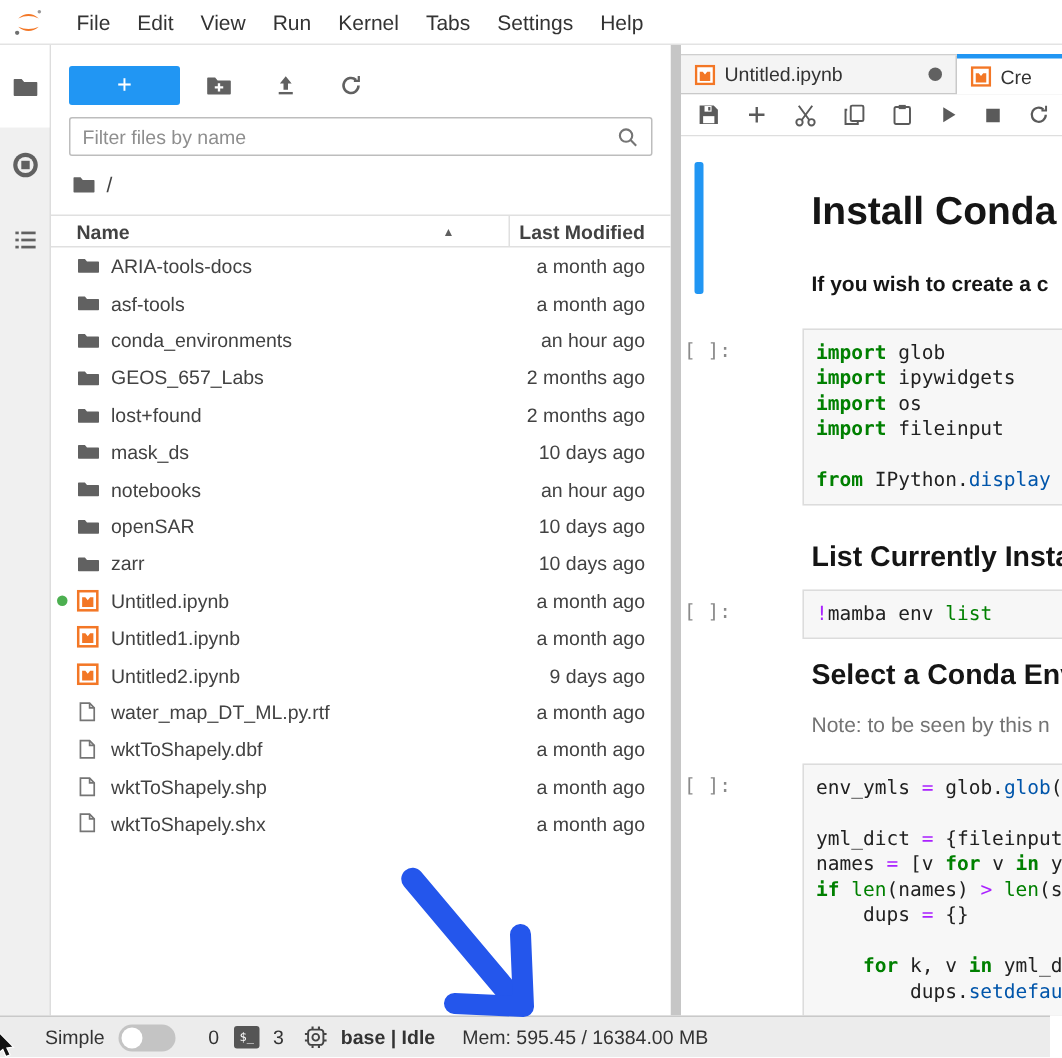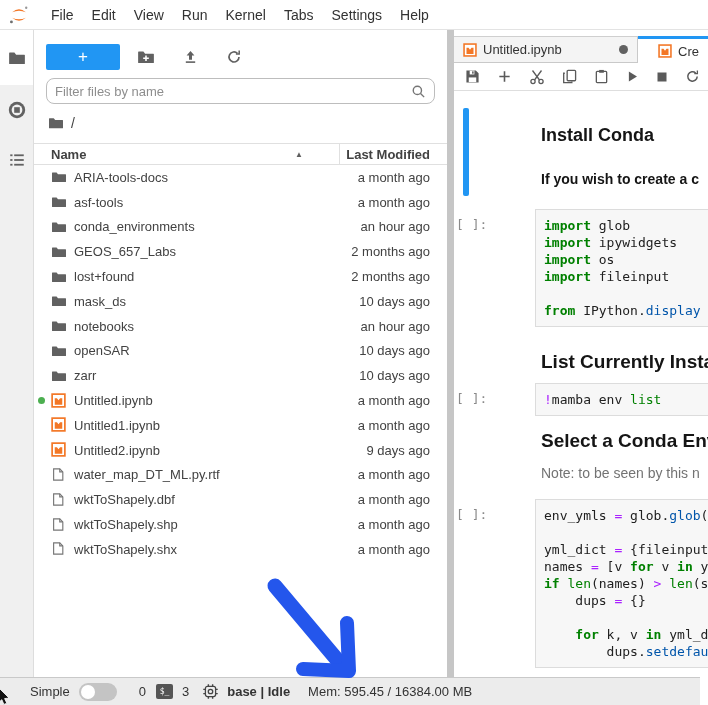--- a/index.html
+++ b/index.html
@@ -29,21 +29,21 @@
   
   .filebrowser { width: 413px; flex:none; background:#fff; display:flex; flex-direction:column; position:relative; }
   .fb-toolbar { padding: 14px 12px 0; display:flex; align-items:center; height:40px; }
   .new-launcher {
     width:74px; height:26px; border:none; border-radius:2px;
     background: var(--accent); color:#fff; font-size:17px; line-height:26px; text-align:center; cursor:pointer;
   }
   .fb-icon { margin-left:28px; display:flex; align-items:center; }
   .fb-icon.first { margin-left:17px; }
   .fb-filter {
-    margin: 8px 12px 0; height: 26px; border:1px solid #bdbdbd; border-radius:8px;
+    margin: 8px 12px 0; height: 26px; border:1px solid #bdbdbd; border-radius:2px;
     display:flex; align-items:center; padding:0 8px; background:#fff;
   }
   .fb-filter input {
     border:none; outline:none; flex:1; font-size:13px; color:#333;
     font-family:"Liberation Sans", sans-serif; background:transparent;
   }
   .fb-filter input::placeholder { color:#8e8e8e; }
   .breadcrumb { margin-top:10px; height:18px; padding:0 14px; display:flex; align-items:center; gap:7px; font-size:14px; color:#424242; }
   .fb-header {
     margin-top:11px; height:22px; border-top:1px solid #e0e0e0; border-bottom:1px solid #e0e0e0;
@@ -58,30 +58,30 @@
   .frow .fname { flex:1; overflow:hidden; white-space:nowrap; }
   .frow .fmod { width:120px; text-align:right; padding-right:17px; color:#424242; white-space:nowrap; }
   .run-dot { position:absolute; left:4px; top:9px; width:7px; height:7px; border-radius:50%; background:var(--green); }
   
   .splitter { width:7px; flex:none; background:#c6c6c6; cursor:col-resize; }
   
   .nbpanel { flex:1; min-width:0; display:flex; flex-direction:column; background:#fff; padding-top:6px; }
   .tabbar { height:27px; flex:none; display:flex; background:#ececec; border-top:1px solid #cfcfcf; border-bottom:1px solid #c9c9c9; }
   .tab { display:flex; align-items:center; gap:6px; padding:0 9px; font-size:13px; color:#333; cursor:pointer; }
   .tab.inactive { width:184px; background:#f4f4f4; border-right:1px solid #c9c9c9; }
-  .tab.active { flex:1; background:#fff; border-top:3px solid var(--accent); margin-top:-1px; margin-bottom:-1px;justify-content:flex-end; }
+  .tab.active { flex:1; background:#fff; border-top:3px solid var(--accent); margin-top:-1px; margin-bottom:-1px; }
   .nbicon { width:14px; height:14px; flex:none; display:flex; }
   .dirty-dot { margin-left:auto; width:9px; height:9px; border-radius:50%; background:#616161; }
   .nbtoolbar { height:28px; flex:none; border-bottom:1px solid #dedede; display:flex; align-items:center; gap:17px; padding:0 11px; background:#fff; overflow:hidden; }
   .tb { display:flex; flex:none; cursor:pointer; }
   .nb-content { flex:1; position:relative; overflow:hidden; background:#fff; }
   .cell-indicator { position:absolute; left:9px; top:17px; width:6px; height:88px; background:var(--accent); border-radius:2px; }
   .cells { padding-top:14px; }
   .cell.md { margin-left:87px; margin-right:4px; color:#151515; }
-  .mdblock.h1 { font-size:18px; font-weight:bold; margin-top:20px; white-space:nowrap; }
+  .mdblock.h1 { font-size:26px; font-weight:bold; margin-top:20px; white-space:nowrap; }
   .mdblock.bold { font-size:14px; font-weight:bold; margin-top:25px; white-space:nowrap; }
   .mdblock.h2 { font-size:19px; font-weight:bold; margin-top:24px; white-space:nowrap; }
   .mdblock.p { font-size:14px; margin-top:13px; color:#737373; white-space:nowrap; }
   .cell.code { display:flex; }
   .cells > div:nth-child(2) { margin-top:22px; }
   .cells > div:nth-child(4) { margin-top:10px; }
   .cells > div:nth-child(5) .h2 { margin-top:14px; }
   .cells > div:nth-child(6) { margin-top:18px; }
   .prompt { width:81px; flex:none; padding:8px 0 0 2px; font-family:"DejaVu Sans Mono", monospace; font-size:13px; color:#8a8a8a; }
   .codebox { flex:1; background:#f7f7f7; border:1px solid #dcdcdc; padding:7px 8px; margin-right:-14px; }

